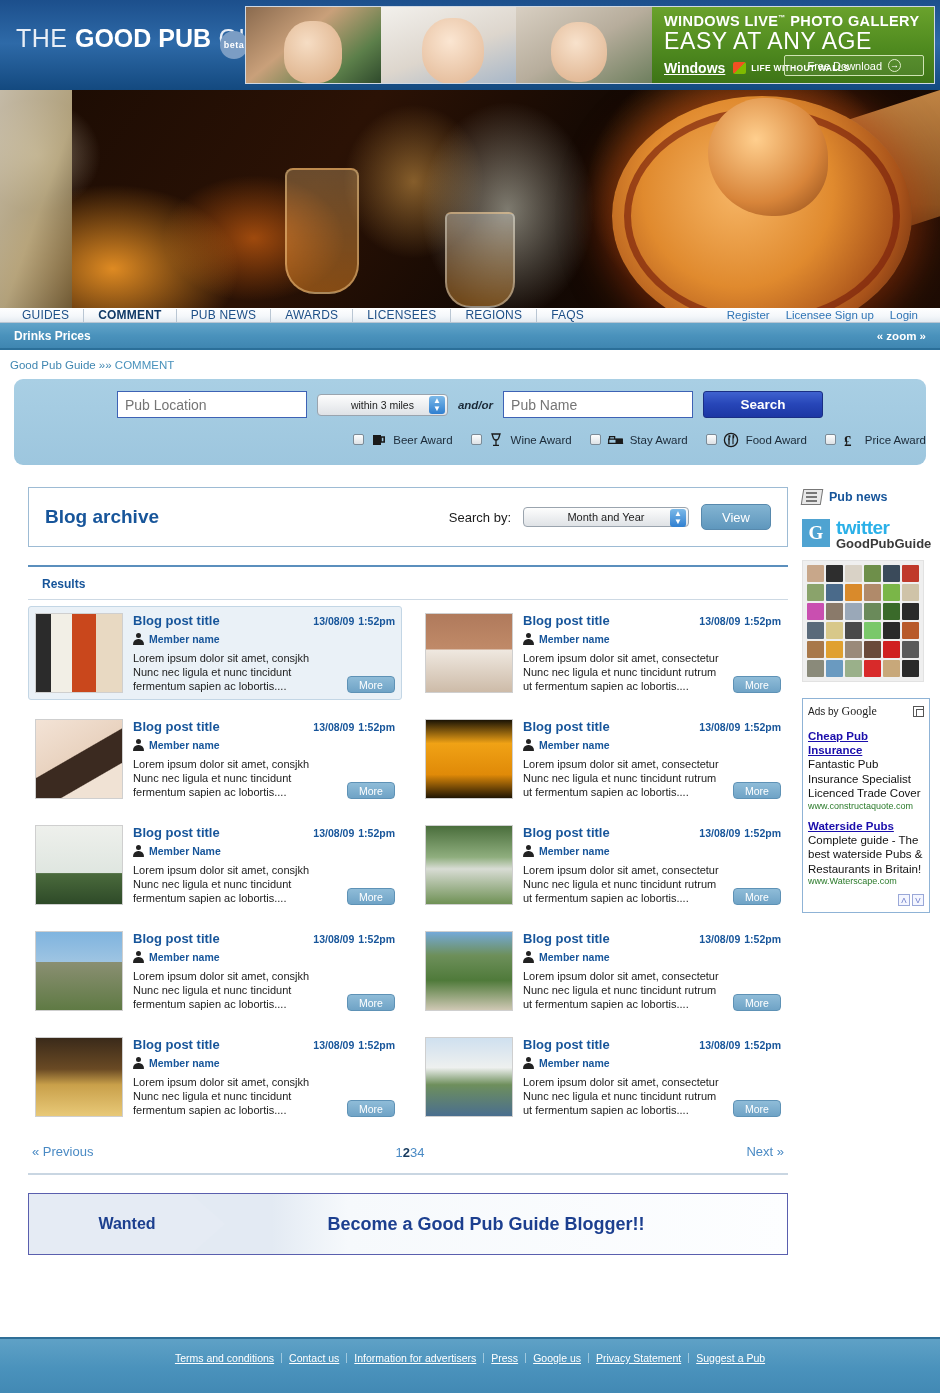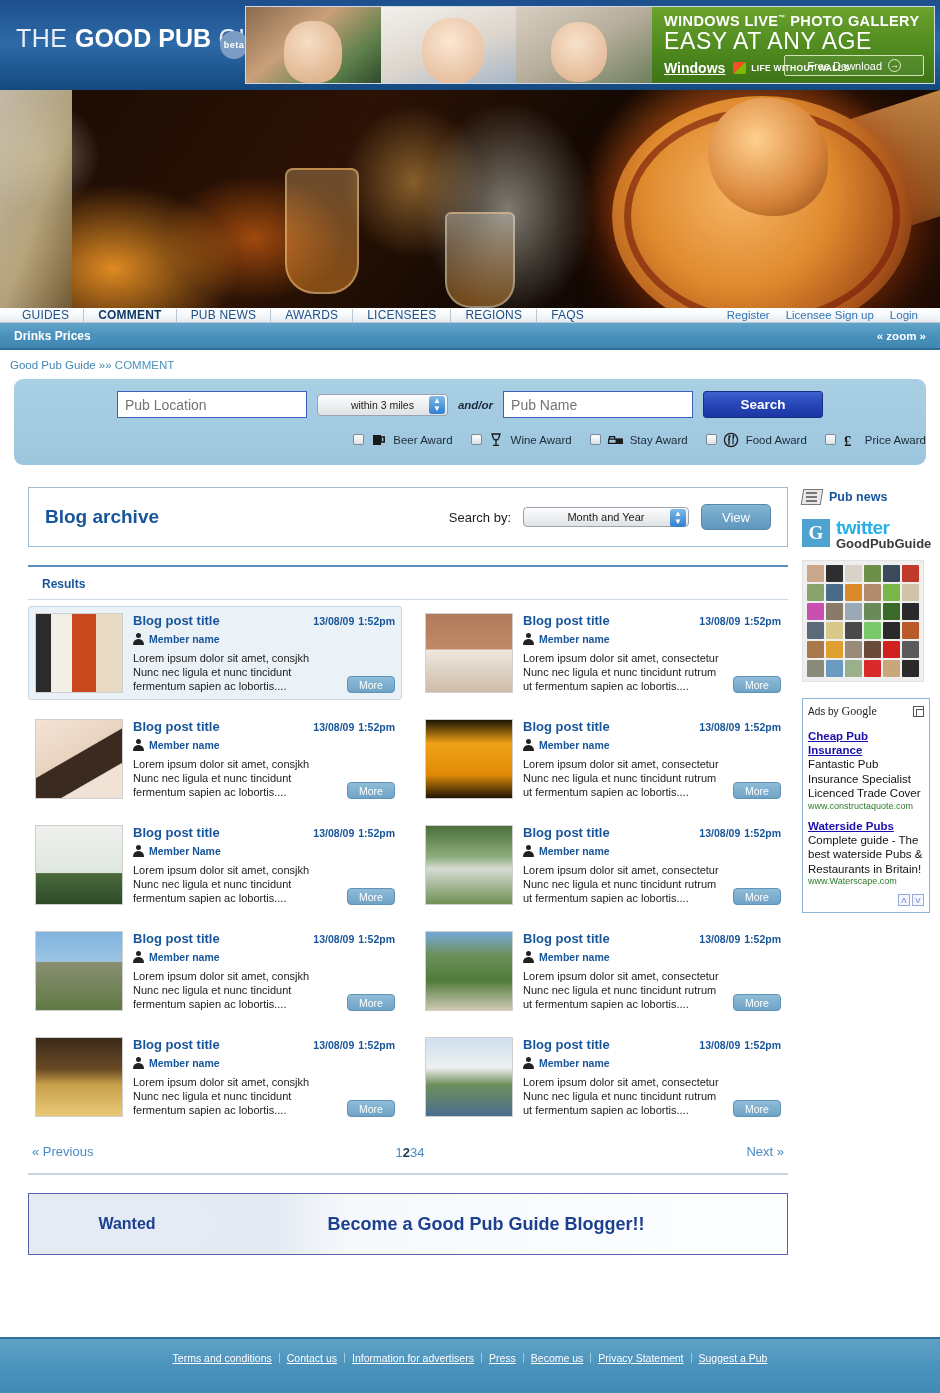--- a/index.html
+++ b/index.html
@@ -793,17 +793,17 @@
     </div>
   </div>
 </div>
 
 <div class="footer">
   <div class="footer-links" id="footerlinks">
       <span class="flink">Terms and conditions</span>
       <span class="flink">Contact us</span>
       <span class="flink">Information for advertisers</span>
       <span class="flink">Press</span>
-      <span class="flink">Become us</span>
+      <span class="flink">Google us</span>
       <span class="flink">Privacy Statement</span>
       <span class="flink last">Suggest a Pub</span>
     </div>
 </div>
 
 </body></html>

